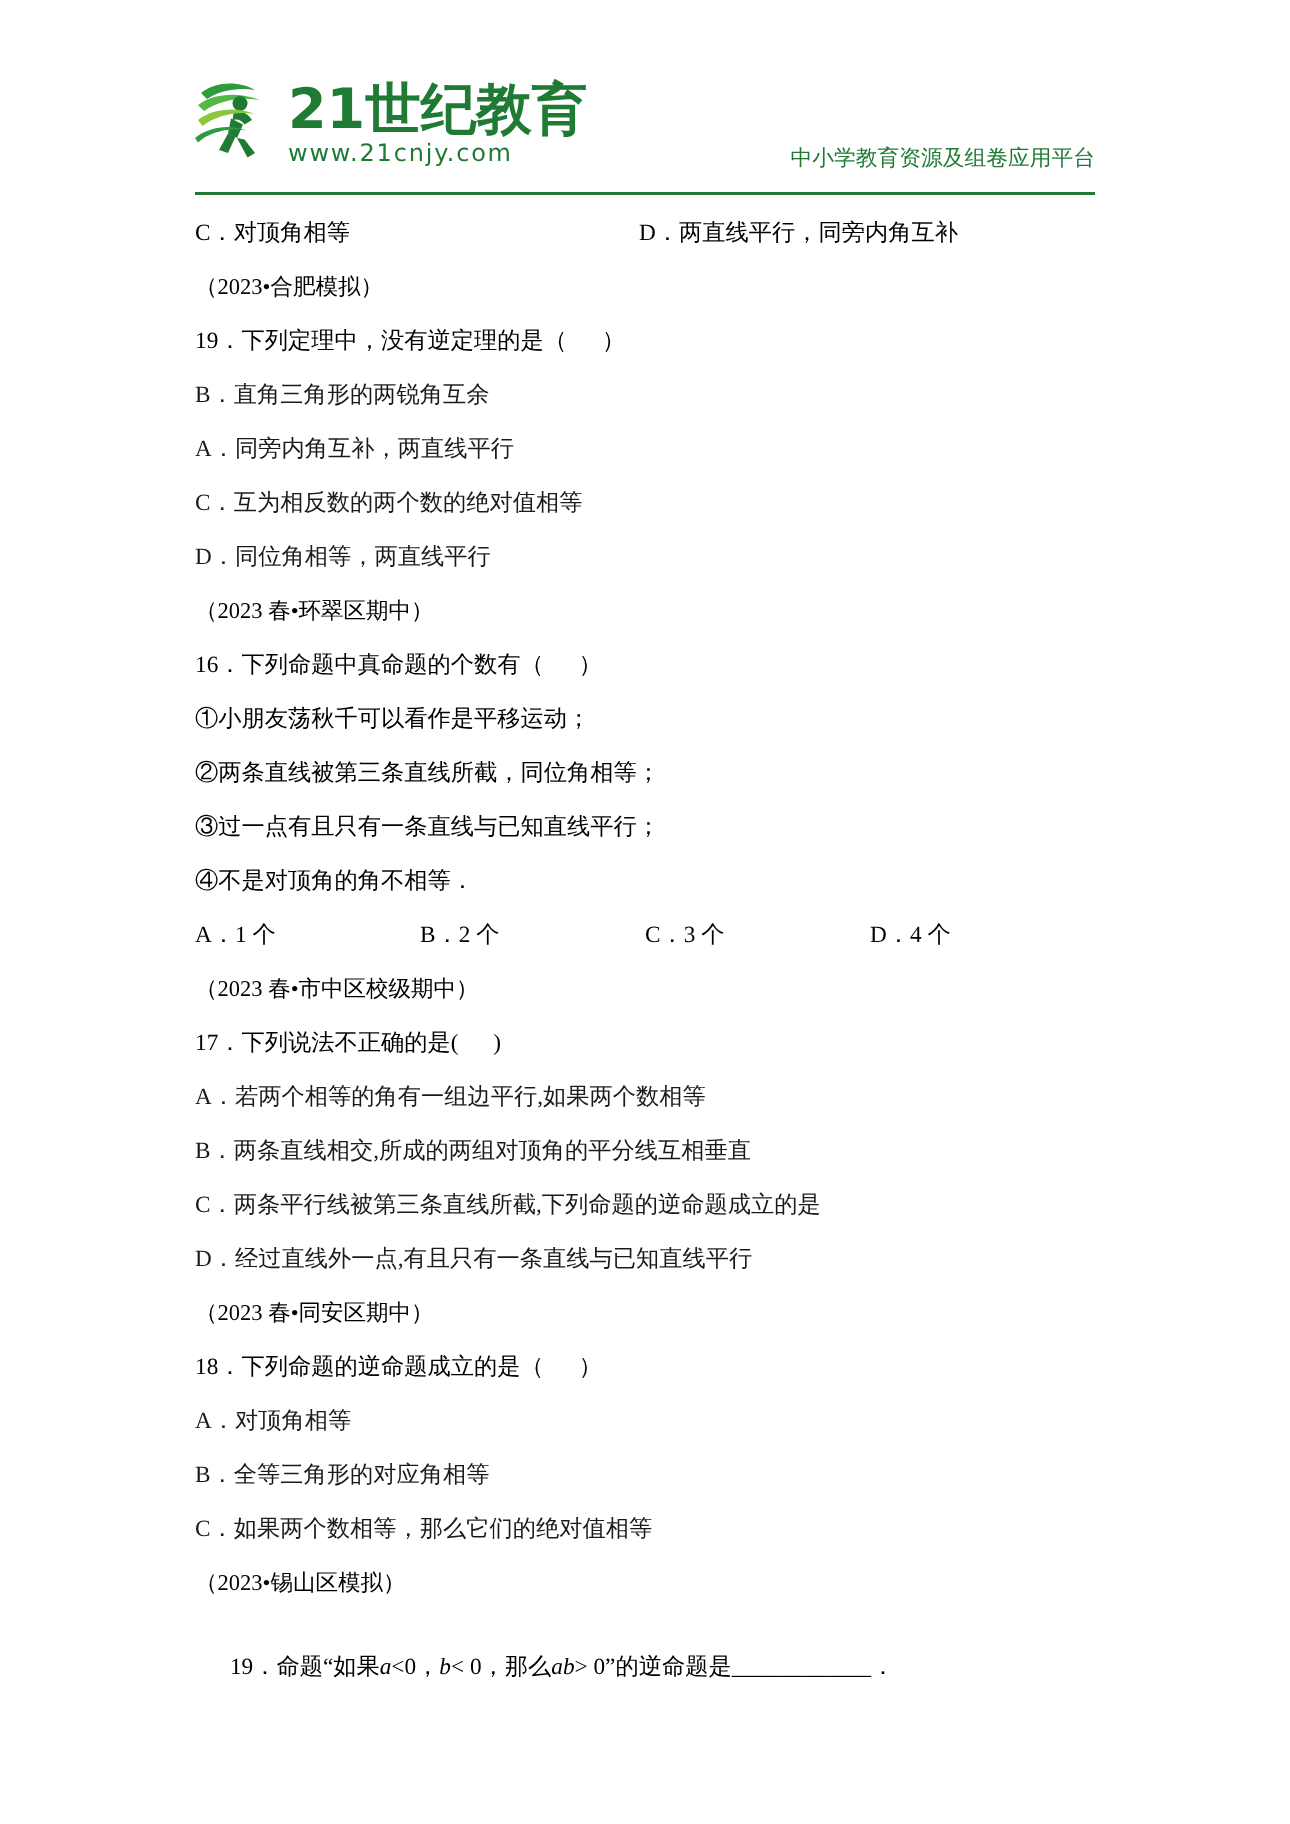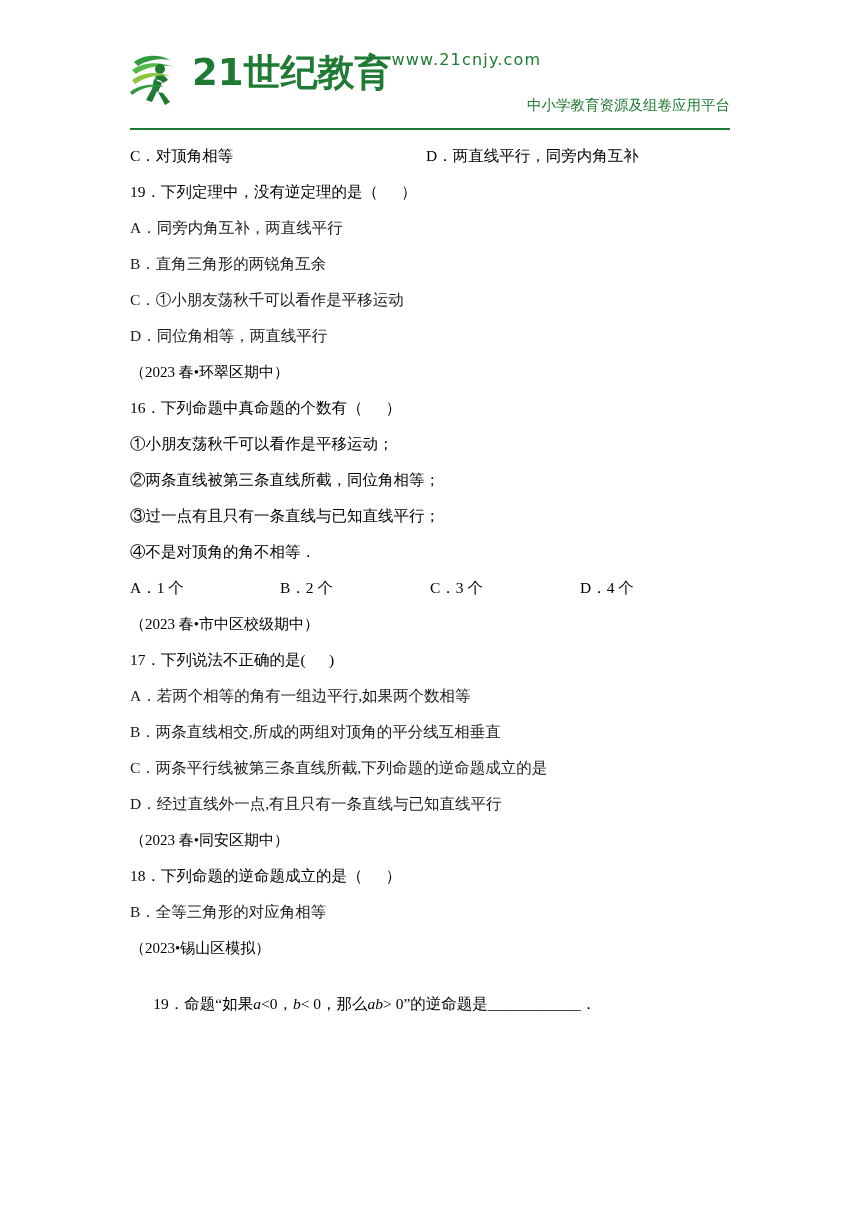--- a/index.html
+++ b/index.html
@@ -39,21 +39,21 @@
   .logo-mark {
     position: relative;
     width: 58px;
     height: 56px;
     flex: 0 0 auto;
   }
   .logo-mark svg { display: block; }
   .logo-text-block {
     margin-left: 4px;
     display: flex;
-    flex-direction: row;
+    flex-direction: column;
     justify-content: flex-start;
   }
   .logo-main {
     font-family: "DejaVu Sans", sans-serif;
     font-weight: bold;
     font-size: 37px;
     line-height: 42px;
     color: #1f7a33;
     letter-spacing: 0px;
     white-space: nowrap;
@@ -169,25 +169,26 @@
   </div>
   <div class="header-rule"></div>
 
   <div class="content">
 
     <div class="opt-row">
       <span class="top-c">C．对顶角相等</span>
       <span class="top-d">D．两直线平行，同旁内角互补</span>
     </div>
 
+    <div class="src">（2023•合肥模拟）</div>
 
     <div class="q">19．下列定理中，没有逆定理的是（      ）</div>
+    <div class="line">B．直角三角形的两锐角互余</div>
     <div class="line">A．同旁内角互补，两直线平行</div>
-    <div class="line">B．直角三角形的两锐角互余</div>
-    <div class="line">C．①小朋友荡秋千可以看作是平移运动</div>
+    <div class="line">C．互为相反数的两个数的绝对值相等</div>
     <div class="line">D．同位角相等，两直线平行</div>
 
     <div class="src">（2023 春•环翠区期中）</div>
 
     <div class="q">16．下列命题中真命题的个数有（      ）</div>
     <div class="sub-item">①小朋友荡秋千可以看作是平移运动；</div>
     <div class="sub-item">②两条直线被第三条直线所截，同位角相等；</div>
     <div class="sub-item">③过一点有且只有一条直线与已知直线平行；</div>
     <div class="sub-item">④不是对顶角的角不相等．</div>
     <div class="opt-row">
@@ -201,21 +202,23 @@
 
     <div class="q">17．下列说法不正确的是(      )</div>
     <div class="line">A．若两个相等的角有一组边平行,如果两个数相等</div>
     <div class="line">B．两条直线相交,所成的两组对顶角的平分线互相垂直</div>
     <div class="line">C．两条平行线被第三条直线所截,下列命题的逆命题成立的是</div>
     <div class="line">D．经过直线外一点,有且只有一条直线与已知直线平行</div>
 
     <div class="src">（2023 春•同安区期中）</div>
 
     <div class="q">18．下列命题的逆命题成立的是（      ）</div>
+    <div class="line">A．对顶角相等</div>
     <div class="line">B．全等三角形的对应角相等</div>
+    <div class="line">C．如果两个数相等，那么它们的绝对值相等</div>
 
     <div class="src">（2023•锡山区模拟）</div>
 
     <div class="q">
       <span>19．命题“如果</span><span class="it">a</span><span>&lt;0</span><span>，</span><span class="it">b</span><span>&lt; 0</span><span>，那么</span><span class="it">ab</span><span>&gt; 0</span><span>”的逆命题是____________．</span>
     </div>
 
   </div>
 </div>
 

